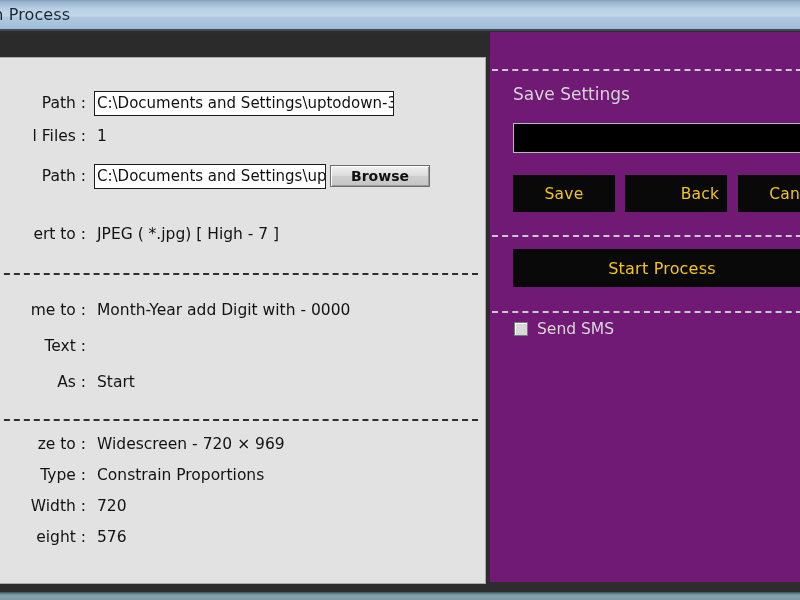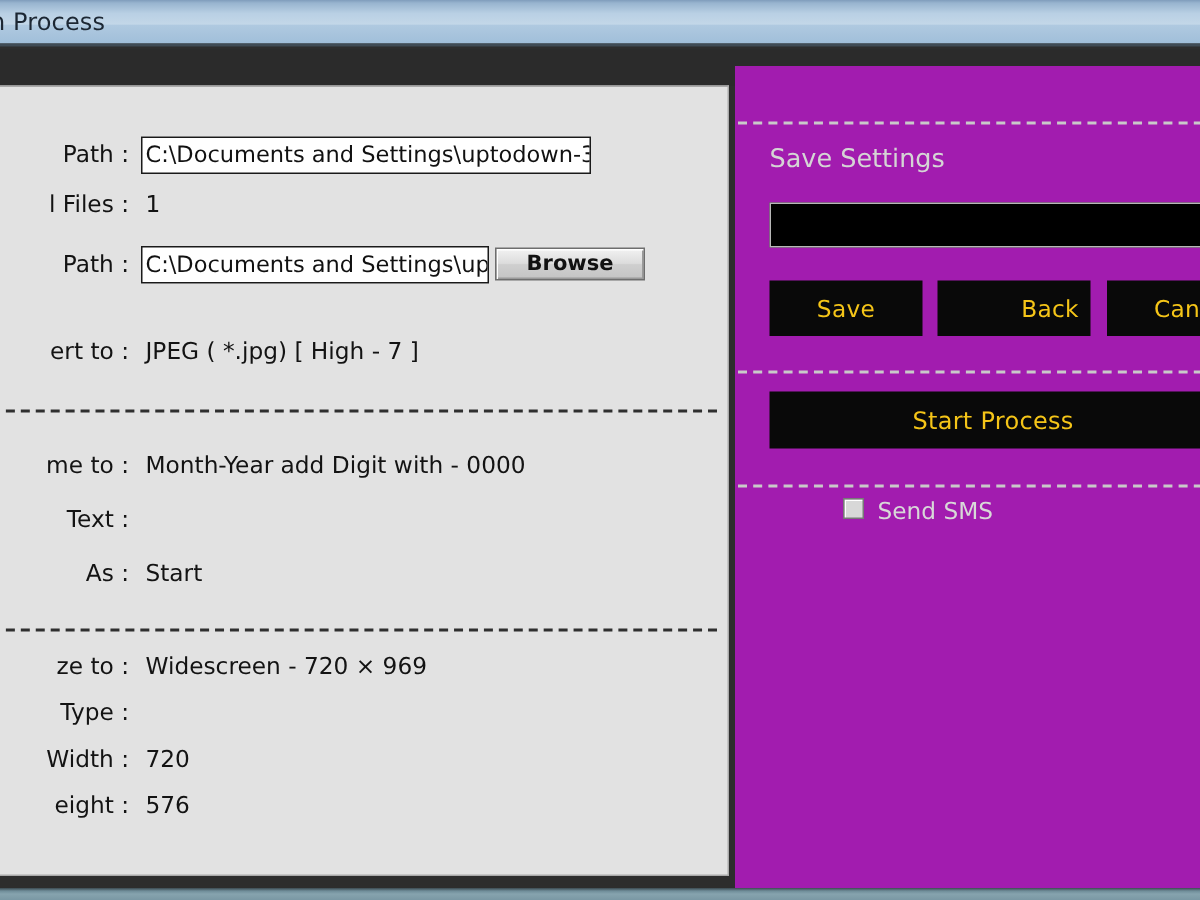--- a/index.html
+++ b/index.html
@@ -130,24 +130,24 @@
     left: 6px;
     width: 494px;
     height: 0;
     border-top: 2px dashed #2f2f2f;
   }
 
   
   .right-panel {
     position: absolute;
     left: 490px;
-    top: 44px;
+    top: 32px;
     width: 310px;
     height: 550px;
-    background: #a21caf;
+    background: #701a75;
     overflow: hidden;
   }
 
   .dash-sep-dark {
     position: absolute;
     left: 2px;
     width: 320px;
     height: 0;
     border-top: 2px dashed #c9c9c9;
   }
@@ -183,21 +183,21 @@
     align-items: center;
     justify-content: center;
     cursor: pointer;
     box-sizing: border-box;
     letter-spacing: 0.2px;
   }
 
   .chk-wrap {
     position: absolute;
     display: flex;
-    margin-left: 48px;
+    align-items: center;
   }
   .chkbox {
     width: 14px;
     height: 14px;
     background: #d8d8d8;
     border: 1px solid #787878;
     box-shadow: inset 1px 1px 0 #fff;
     box-sizing: border-box;
     cursor: pointer;
     flex: none;
@@ -272,20 +272,21 @@
 
     <div class="dash-sep" style="top:361px;"></div>
 
     <div class="row" style="top:373px;">
       <div class="lbl">ze to :</div>
       <div class="val">Widescreen - 720 × 969</div>
     </div>
 
     <div class="row" style="top:404px;">
       <div class="lbl">Type :</div>
+      <div class="val">Constrain Proportions</div>
     </div>
 
     <div class="row" style="top:435px;">
       <div class="lbl">Width :</div>
       <div class="val">720</div>
     </div>
 
     <div class="row" style="top:466px;">
       <div class="lbl">eight :</div>
       <div class="val">576</div>

